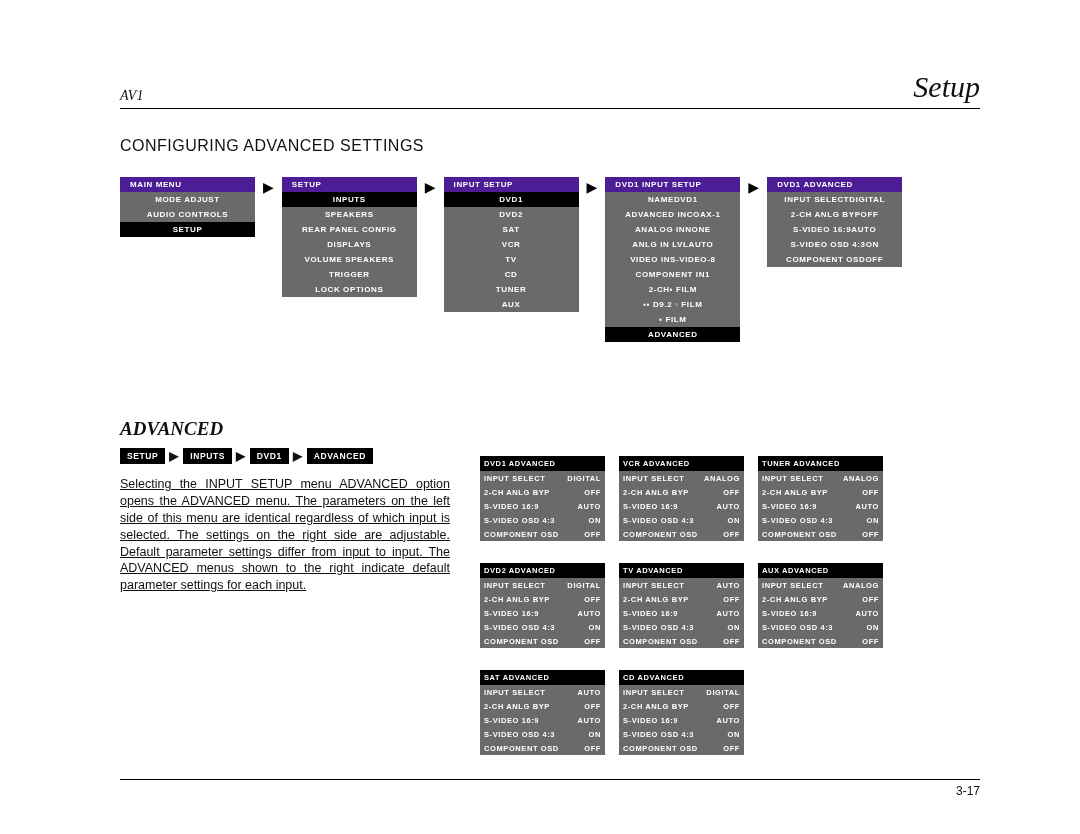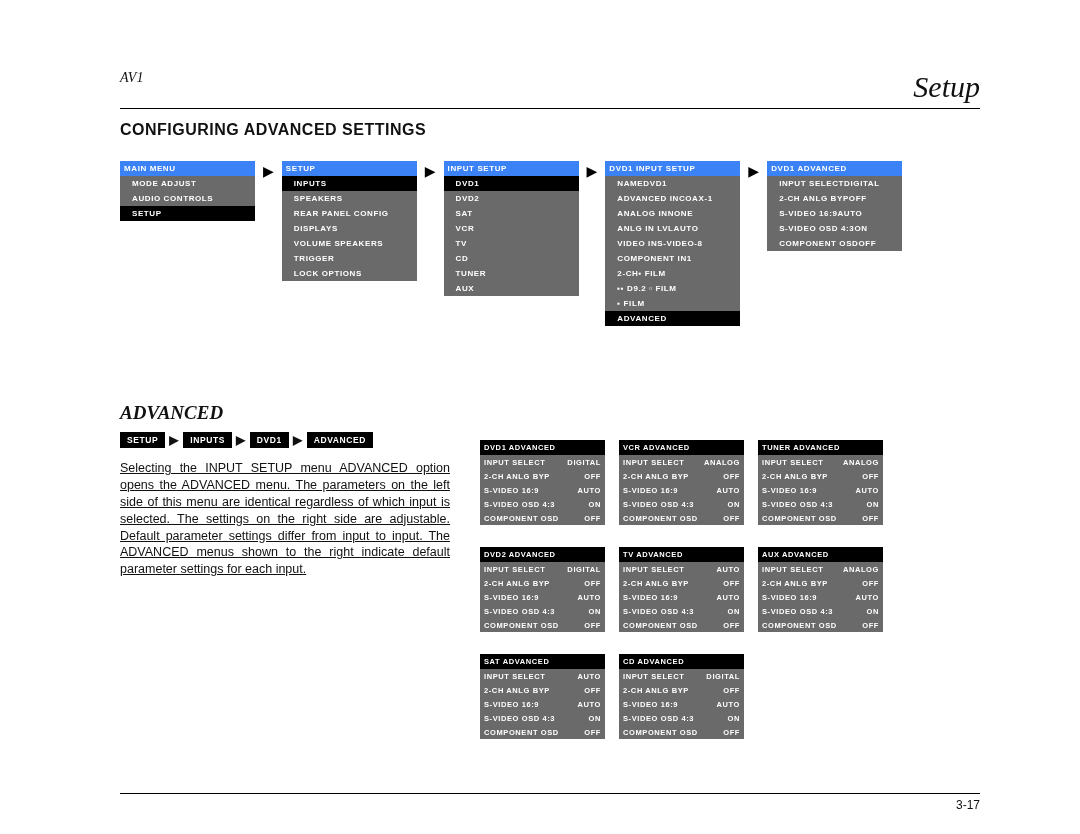--- a/index.html
+++ b/index.html
@@ -11,62 +11,63 @@
   .page {
     width: 1080px;
     height: 834px;
     box-sizing: border-box;
     padding: 70px 100px 36px 120px;
     position: relative;
   }
   .top-row {
     display: flex;
     justify-content: space-between;
+    align-items: flex-end;
     border-bottom: 1px solid #000;
     padding-bottom: 4px;
   }
   .model {
     font-style: italic;
     font-size: 14px;
     font-family: Georgia, 'Times New Roman', serif;
   }
   .setup {
     font-style: italic;
     font-size: 30px;
     font-family: Georgia, 'Times New Roman', serif;
   }
   .section-title {
-    margin-top: 12px;
-    font-weight: bold;
+    margin-top: 28px;
+    font-weight: normal;
     letter-spacing: 0.5px;
     font-size: 16px;
   }
   .menu-flow {
     margin-top: 22px;
     display: flex;
     align-items: flex-start;
     gap: 6px;
   }
   .menu-box {
     width: 135px;
     font-size: 8px;
     letter-spacing: 0.6px;
     font-weight: bold;
   }
   .menu-title {
-    background: #3b82f6;
+    background: #4c1d95;
     color: #fff;
-    padding: 3px 4px;
+    padding: 3px 10px;
   }
   .menu-row {
     background: #6a6a6a;
     color: #fff;
     padding: 3px 12px;
     display: flex;
-    justify-content: flex-start;
+    justify-content: center;
   }
   .menu-row.sel {
     background: #000;
   }
   .arrow {
     margin-top: 2px;
     font-size: 14px;
     color: #000;
     padding: 0 2px;
   }
@@ -126,21 +127,21 @@
     background: #6a6a6a;
     color: #fff;
     padding: 2.5px 4px;
     display: flex;
     justify-content: space-between;
   }
   .footer {
     position: absolute;
     left: 120px;
     right: 100px;
-    bottom: 22px;
+    bottom: 36px;
     border-top: 1px solid #000;
     text-align: right;
     font-size: 12px;
     padding-top: 4px;
   }
 </style>
 </head>
 <body>
 <div class="page">
 

